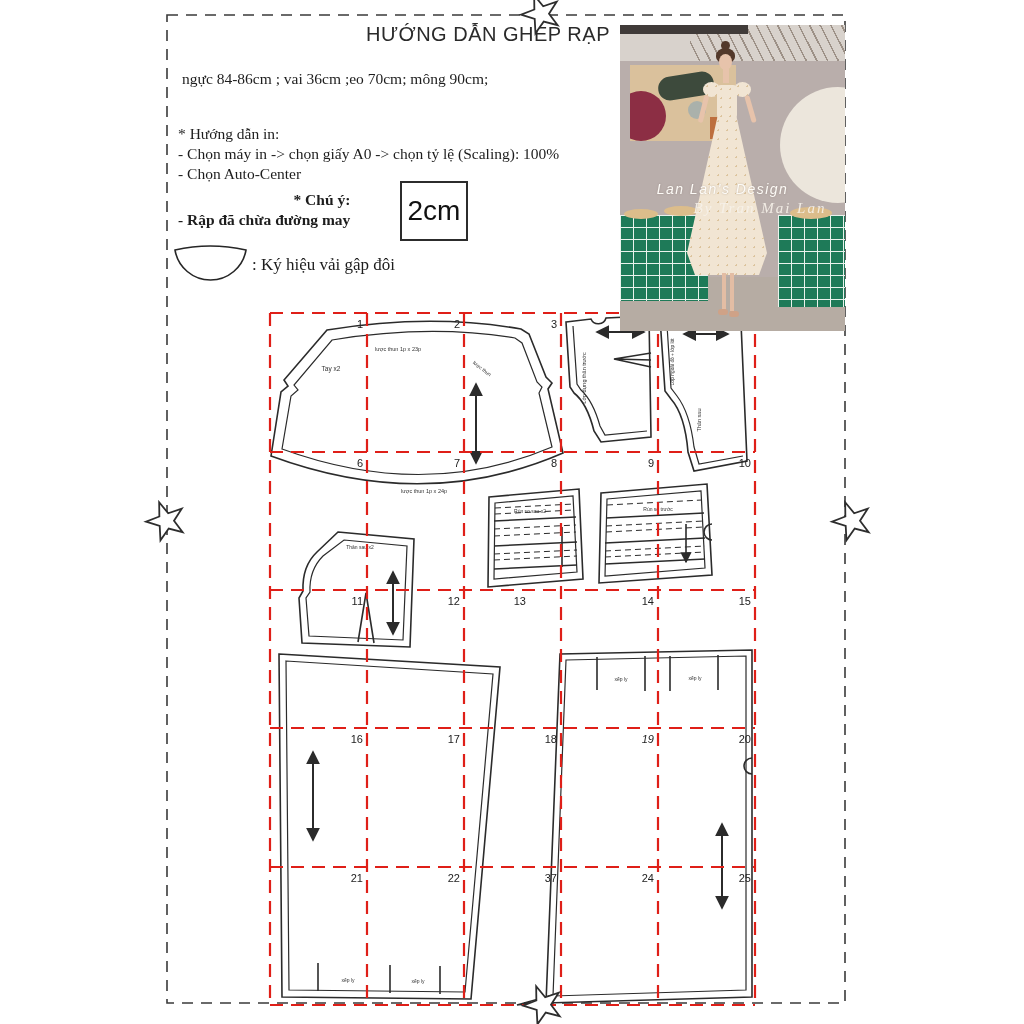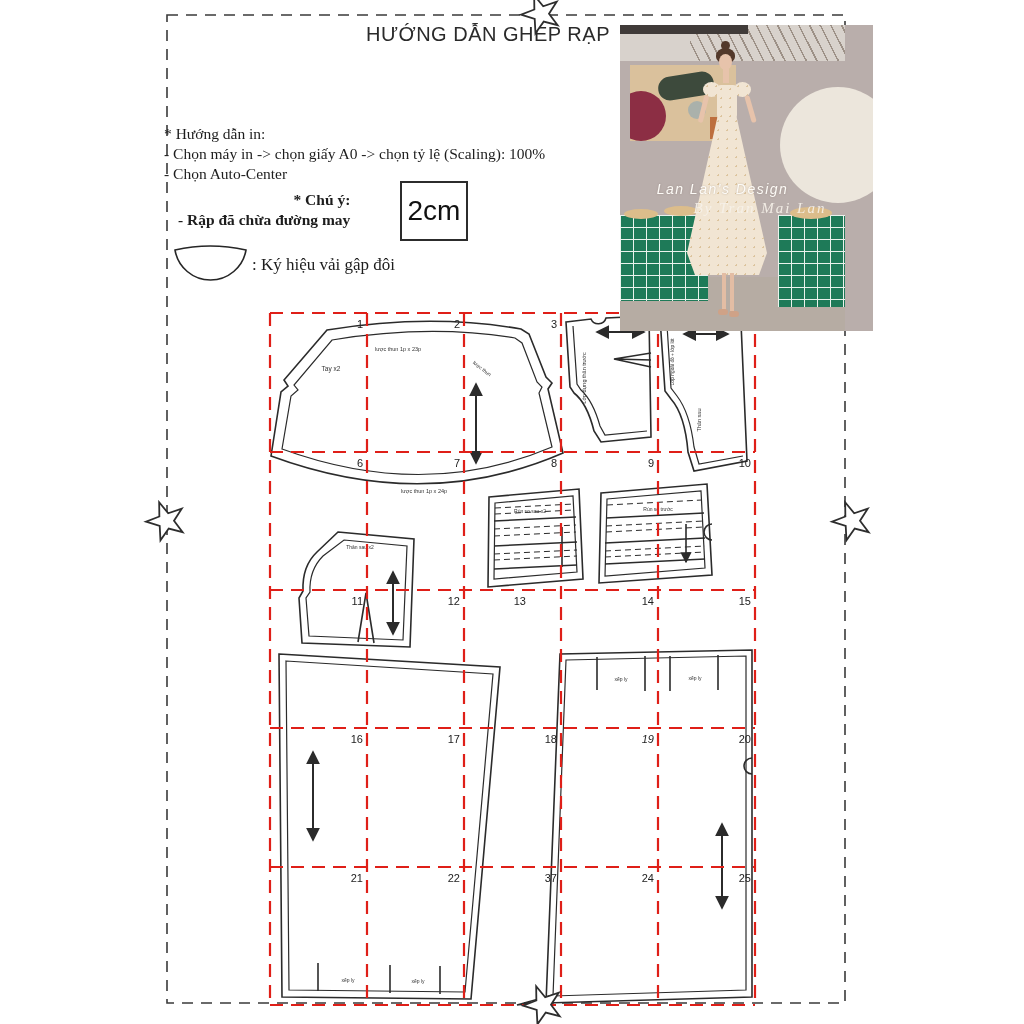--- a/index.html
+++ b/index.html
@@ -4,32 +4,32 @@
 <style>
   html,body{margin:0;padding:0;background:#ffffff;}
   #canvas{position:relative;width:1024px;height:1024px;background:#fff;overflow:hidden;
           font-family:"Liberation Sans",sans-serif;}
   .abs{position:absolute;}
   
   #title{left:168px;top:23px;width:640px;text-align:center;font-size:20px;letter-spacing:.5px;
          color:#2a2a2a;z-index:15;font-family:"Liberation Sans",sans-serif;}
   .serif{font-family:"Liberation Serif",serif;color:#1d1d1d;}
   #specs{left:178px;top:68px;font-size:15.5px;line-height:21px;z-index:15;}
-  #print-guide{left:164px;top:124px;font-size:15.5px;line-height:20px;z-index:15;}
+  #print-guide{left:178px;top:124px;font-size:15.5px;line-height:20px;z-index:15;}
   #note{left:178px;top:190px;font-size:15.5px;line-height:20px;font-weight:bold;z-index:15;text-align:right;}
   #scale-box{left:400px;top:181px;width:64px;height:56px;border:2px solid #2c2c2c;z-index:15;
              display:flex;align-items:center;justify-content:center;font-size:28px;color:#111;}
   #fold-label{left:252px;top:255px;font-size:17px;z-index:15;}
   
   .pgnum{position:absolute;width:22px;text-align:right;font-size:11px;color:#222;z-index:20;}
   
   #pattern-svg{left:0;top:0;z-index:10;}
   #star-svg{left:0;top:0;z-index:40;pointer-events:none;}
   
-  #photo{left:620px;top:25px;width:225px;height:306px;background:#b9aeab;overflow:hidden;z-index:30;padding-left:28px;}
+  #photo{left:620px;top:25px;width:225px;height:306px;background:#b9aeab;overflow:hidden;z-index:30;}
   #photo .abs{position:absolute;}
   #ceiling{left:0;top:0;width:225px;height:36px;background:#d8d2cc;}
   #ceiling-lattice{left:70px;top:0;width:155px;height:36px;
      background:repeating-linear-gradient(63deg,transparent 0 8px,#9d9187 8px 9.5px);}
   #ceiling-bar{left:0;top:0;width:128px;height:9px;background:#403b39;}
   #wall-art{left:10px;top:40px;width:106px;height:76px;background:#dac19c;}
   #art-green{left:28px;top:9px;width:56px;height:24px;background:#3d4a3c;border-radius:12px;transform:rotate(-9deg);}
   #art-maroon{left:-14px;top:26px;width:50px;height:50px;background:#8c2e44;border-radius:50%;}
   #art-grey{left:58px;top:36px;width:18px;height:18px;background:#aab1ab;border-radius:50%;}
   #wall-box{left:90px;top:92px;width:16px;height:22px;background:#bd6f3e;}
@@ -207,20 +207,21 @@
       <span class="pgnum" style="left: 341px; top: 872px;">21</span>
       <span class="pgnum" style="left: 438px; top: 872px;">22</span>
       <span class="pgnum" style="left: 535px; top: 872px;">37</span>
       <span class="pgnum" style="left: 632px; top: 872px;">24</span>
       <span class="pgnum" style="left: 729px; top: 872px;">25</span>
     </div>
 
   <div id="title" class="abs">HƯỚNG DẪN GHÉP RẠP</div>
 
   <div id="specs" class="abs serif">
+    <div style="padding-left:4px">ngực 84-86cm ; vai 36cm ;eo 70cm; mông 90cm;</div>
   </div>
 
   <div id="print-guide" class="abs serif">
     <div>* Hướng dẫn in:</div>
     <div>- Chọn máy in -&gt; chọn giấy A0 -&gt; chọn tỷ lệ (Scaling): 100%</div>
     <div>- Chọn Auto-Center</div>
   </div>
 
   <div id="note" class="abs serif">
     <div>* Chú ý:</div>

